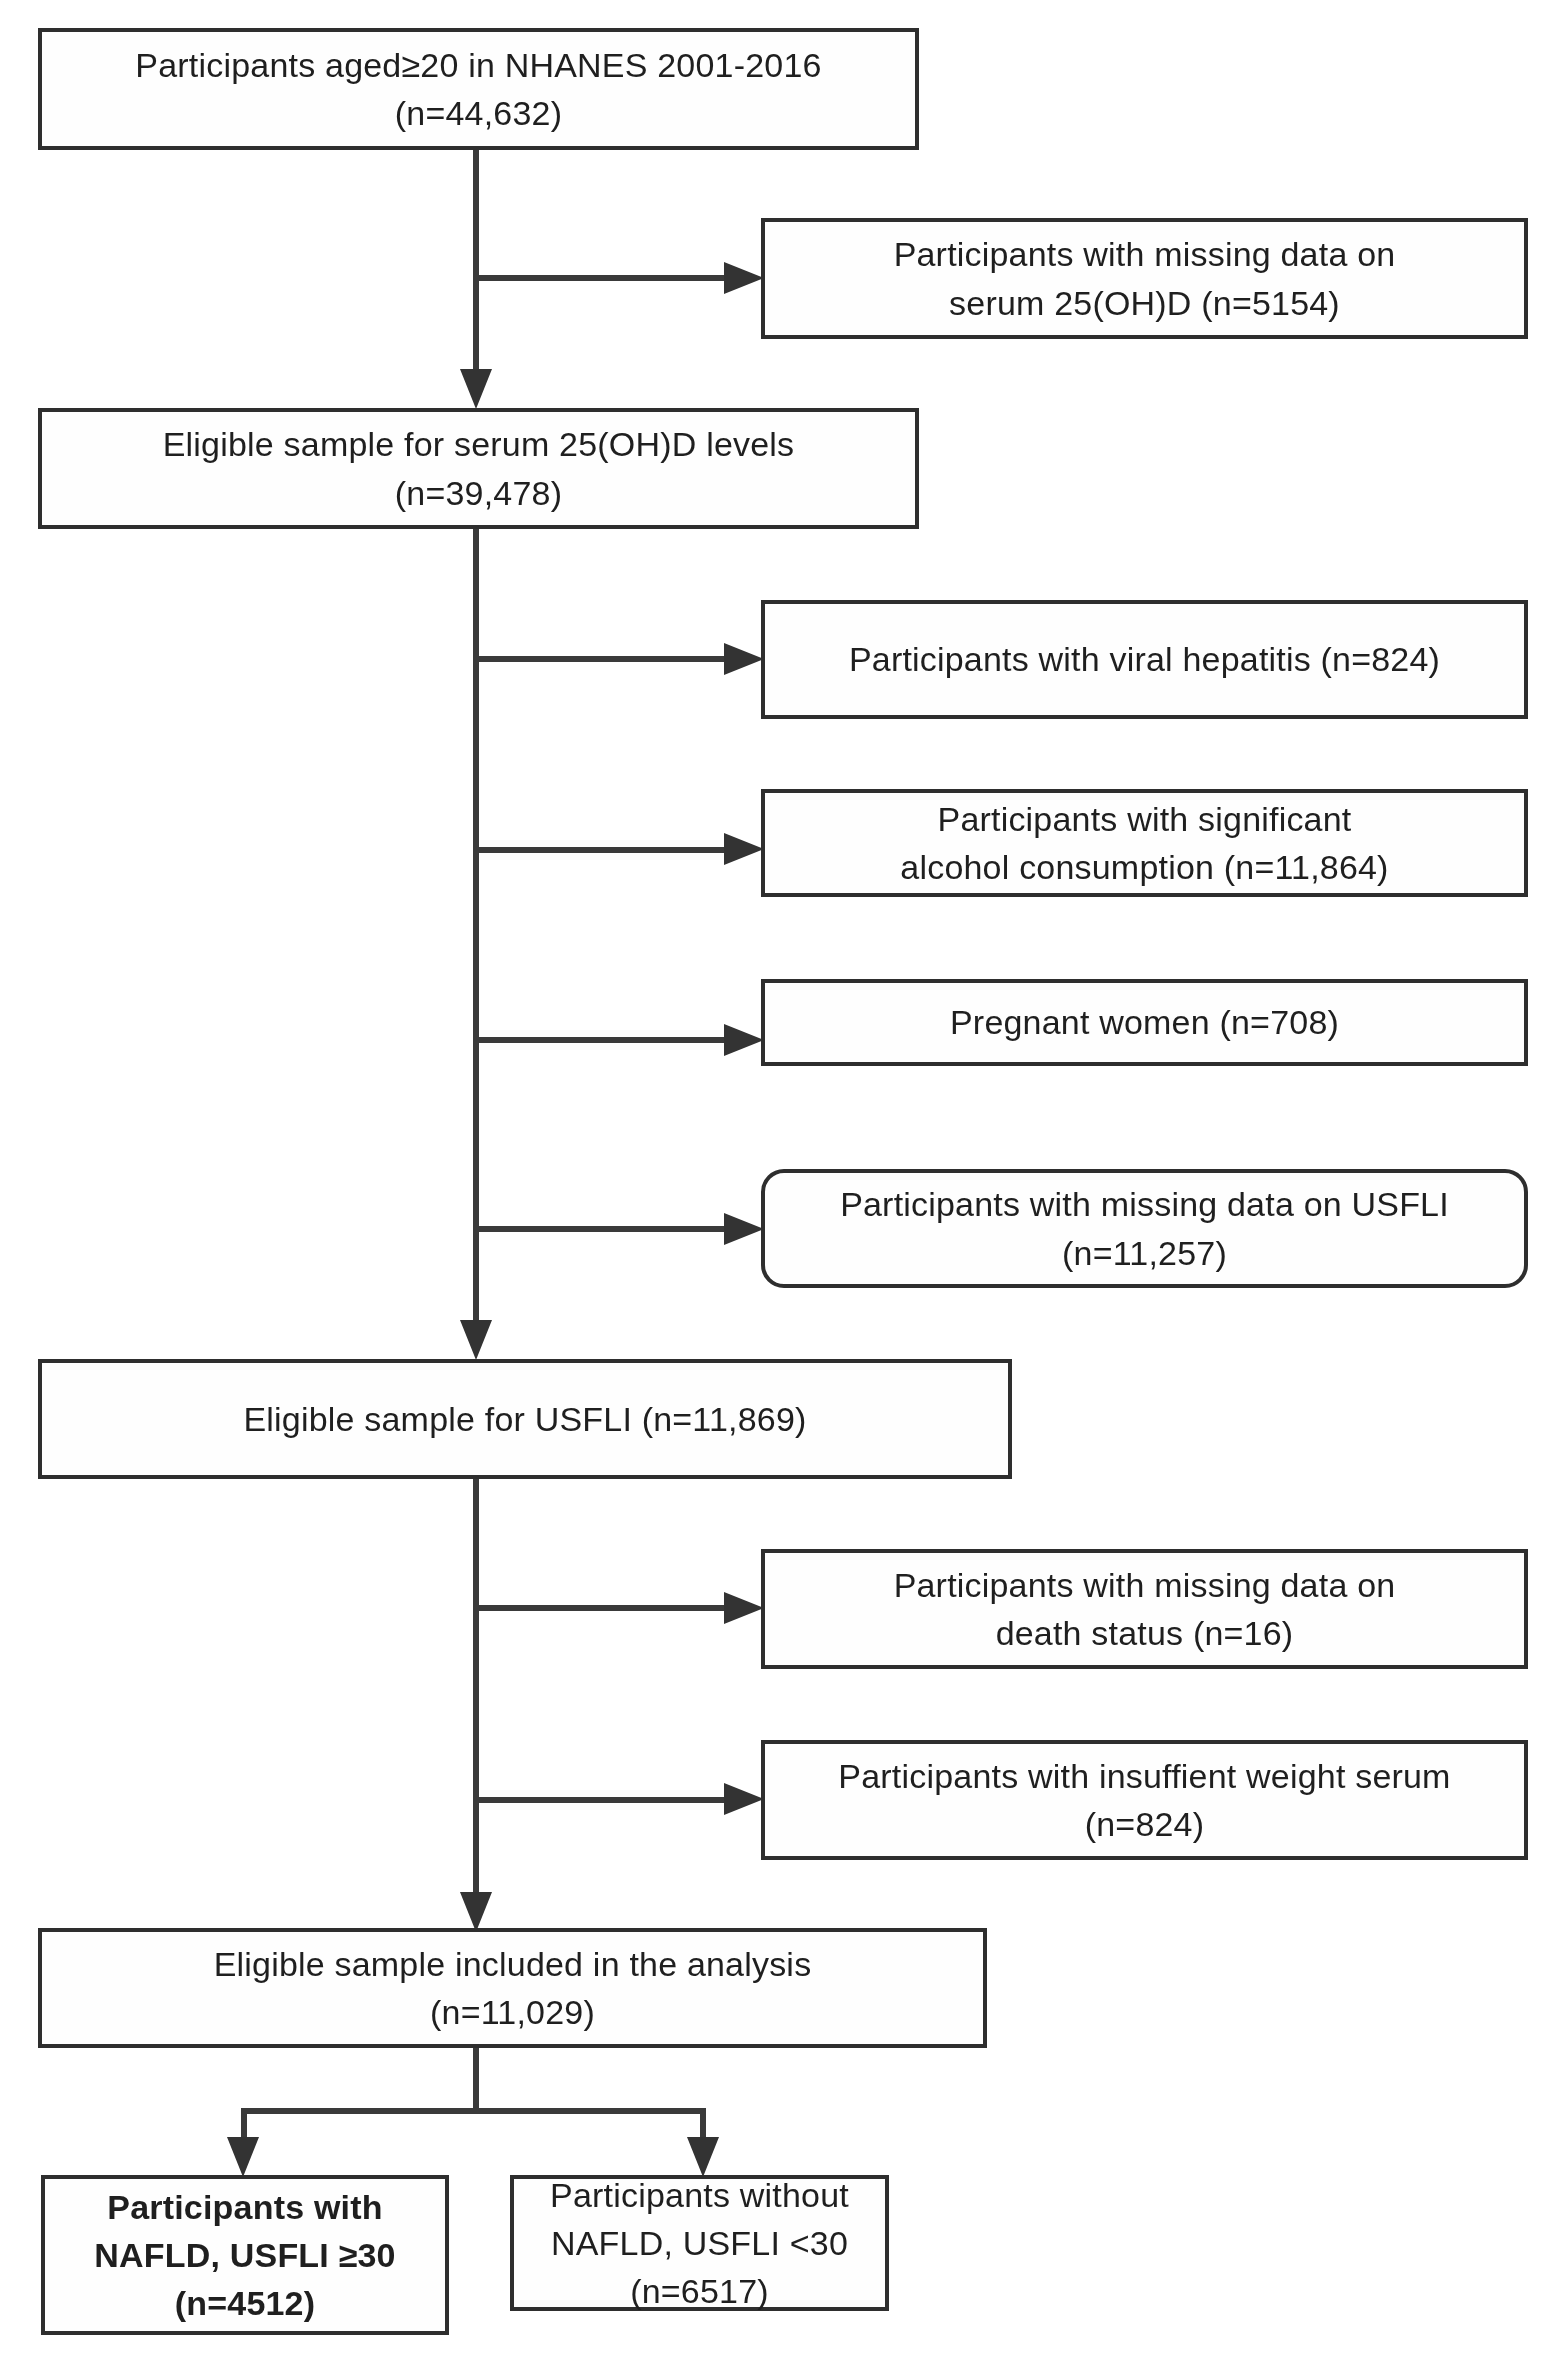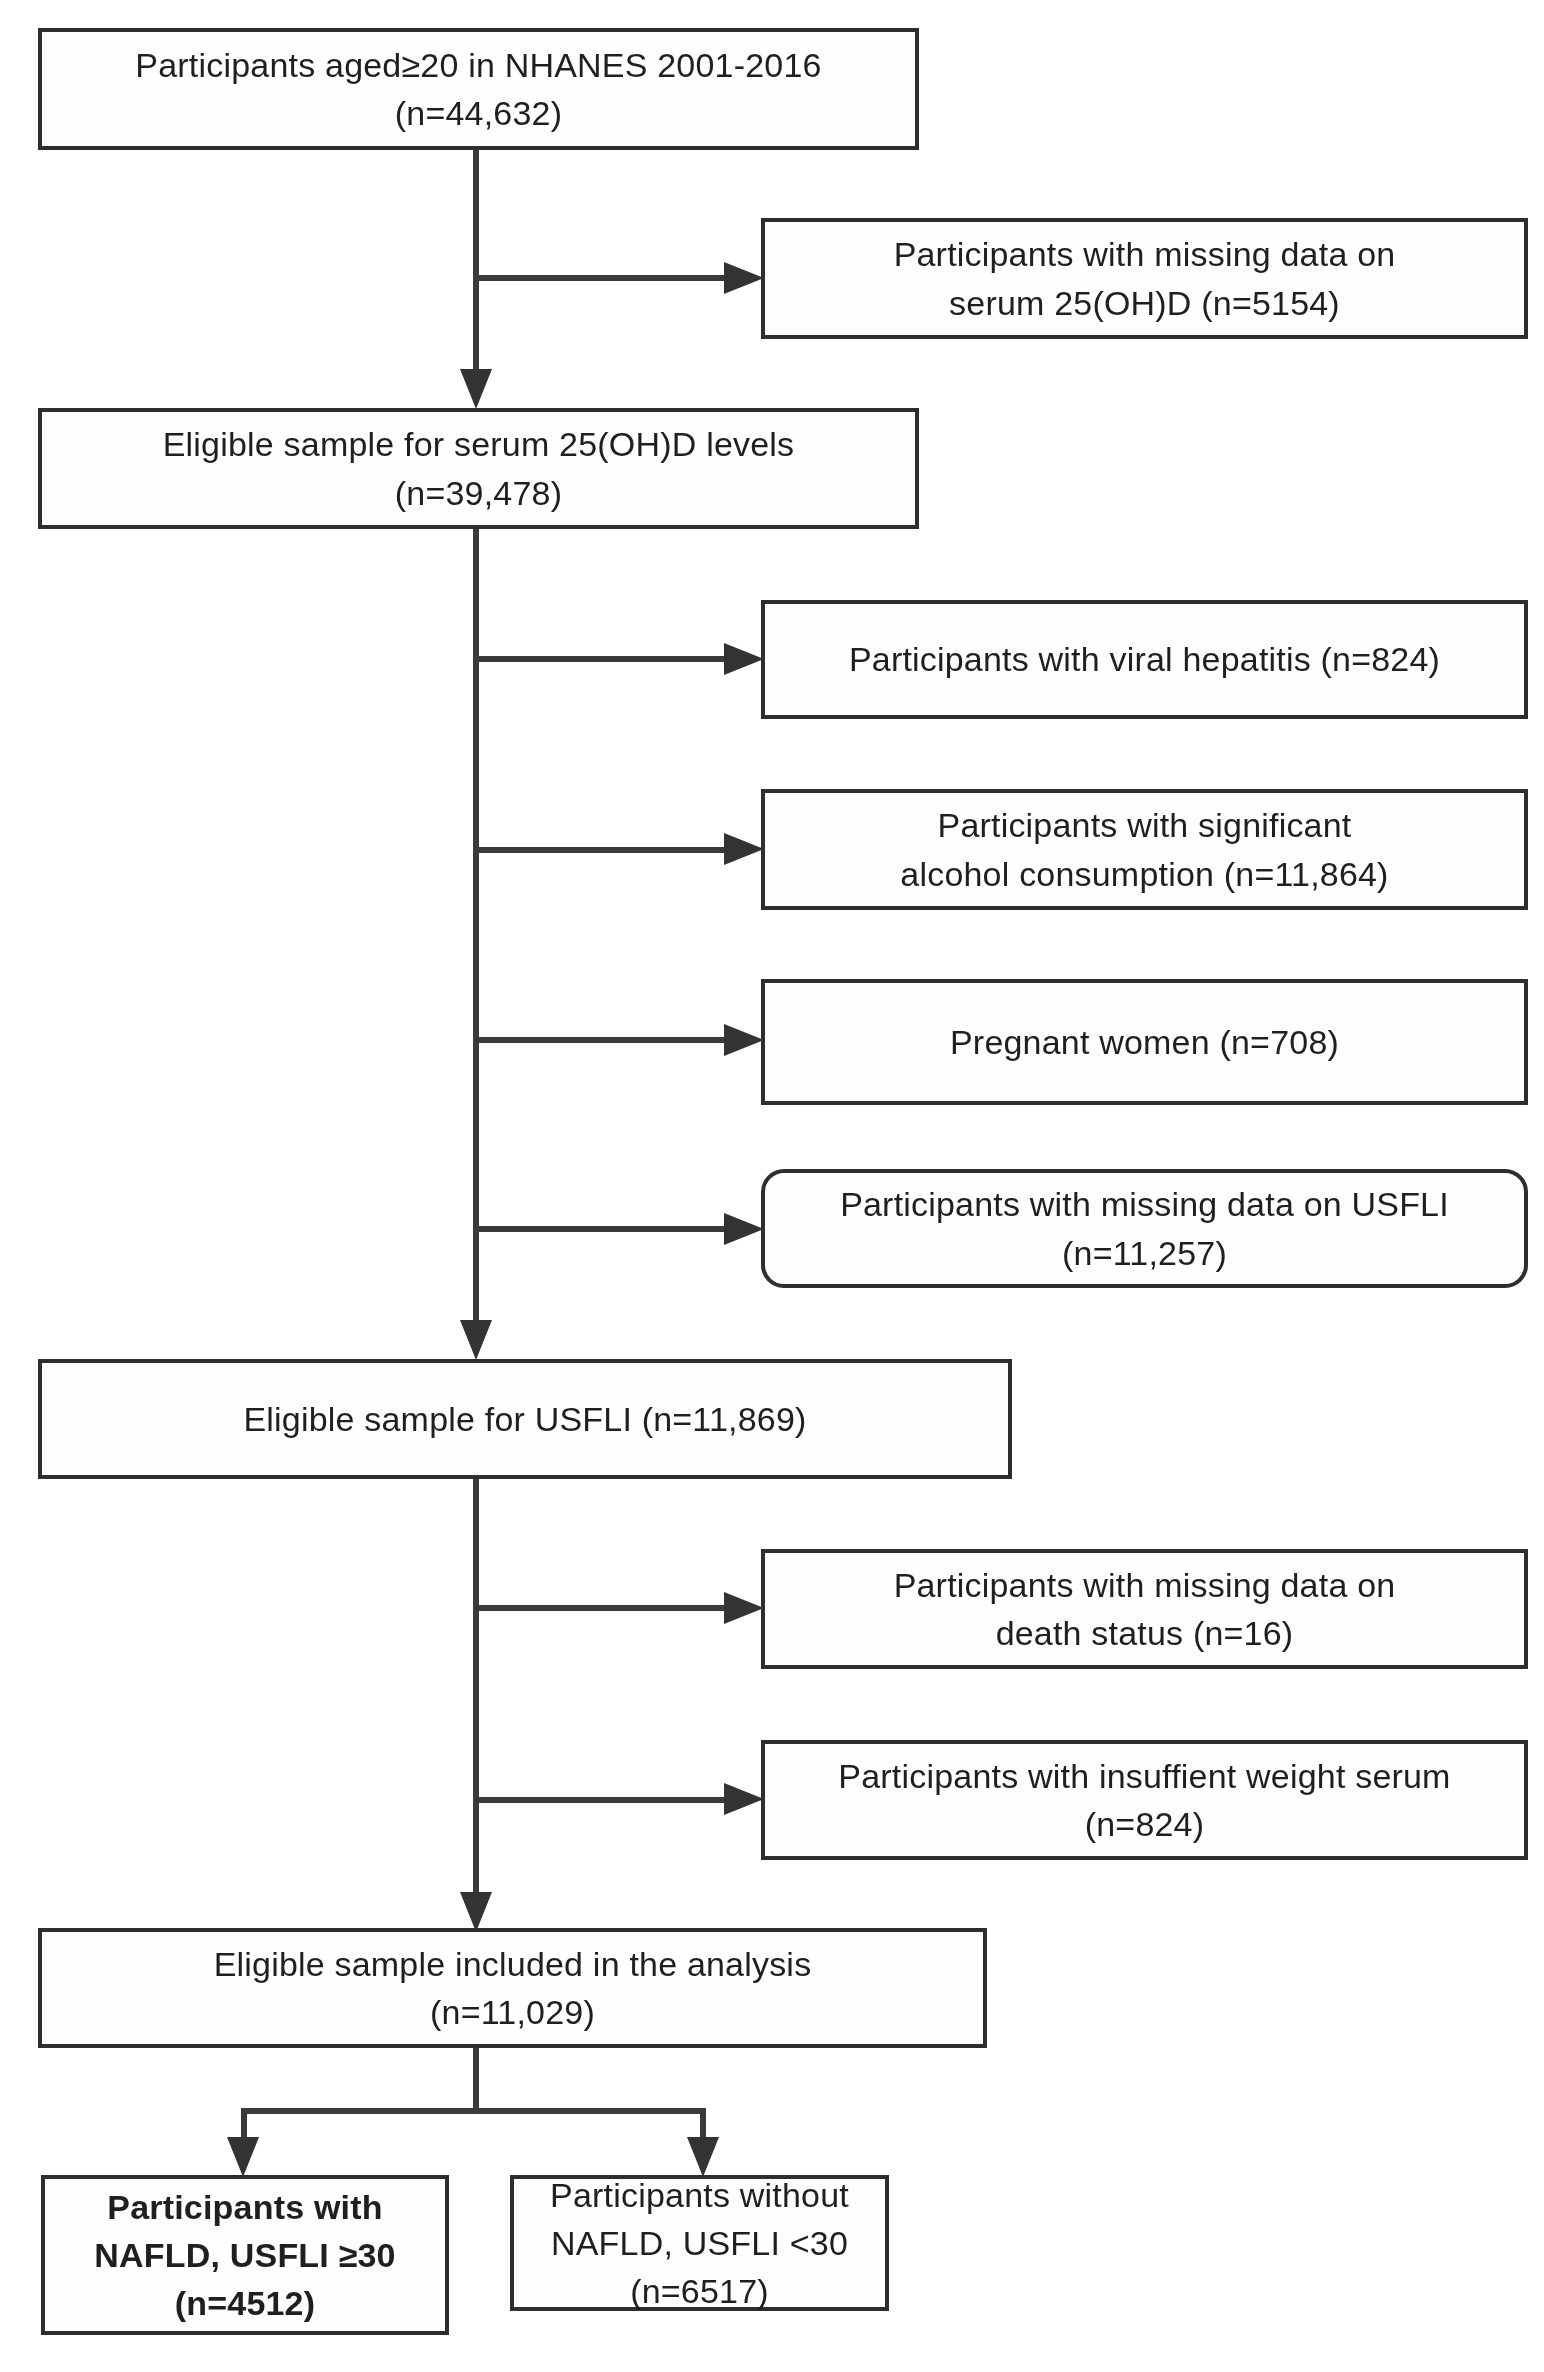--- a/index.html
+++ b/index.html
@@ -119,26 +119,26 @@
 
   <div class="box" style="left:753px; top:218px; width:767px; height:121px;">
     <div>Participants with missing data on</div>
     <div>serum 25(OH)D (n=5154)</div>
   </div>
 
   <div class="box" style="left:753px; top:600px; width:767px; height:119px;">
     <div>Participants with viral hepatitis (n=824)</div>
   </div>
 
-  <div class="box" style="left:753px; top:789px; width:767px; height:121px;">
+  <div class="box" style="left:753px; top:789px; width:767px; height:108px;">
     <div>Participants with significant</div>
     <div>alcohol consumption (n=11,864)</div>
   </div>
 
-  <div class="box" style="left:753px; top:979px; width:767px; height:126px;">
+  <div class="box" style="left:753px; top:979px; width:767px; height:87px;">
     <div>Pregnant women (n=708)</div>
   </div>
 
   <div class="box" style="left:753px; top:1169px; width:767px; height:119px;border-radius:23px;">
     <div>Participants with missing data on USFLI</div>
     <div>(n=11,257)</div>
   </div>
 
   <div class="box" style="left:753px; top:1549px; width:767px; height:120px;">
     <div>Participants with missing data on</div>

